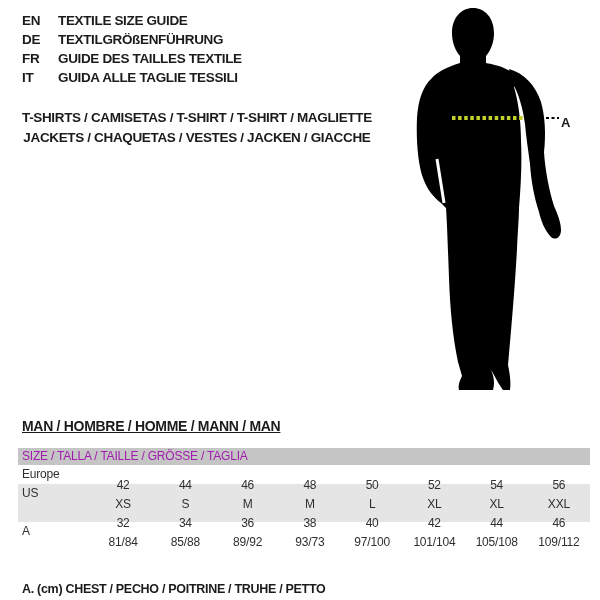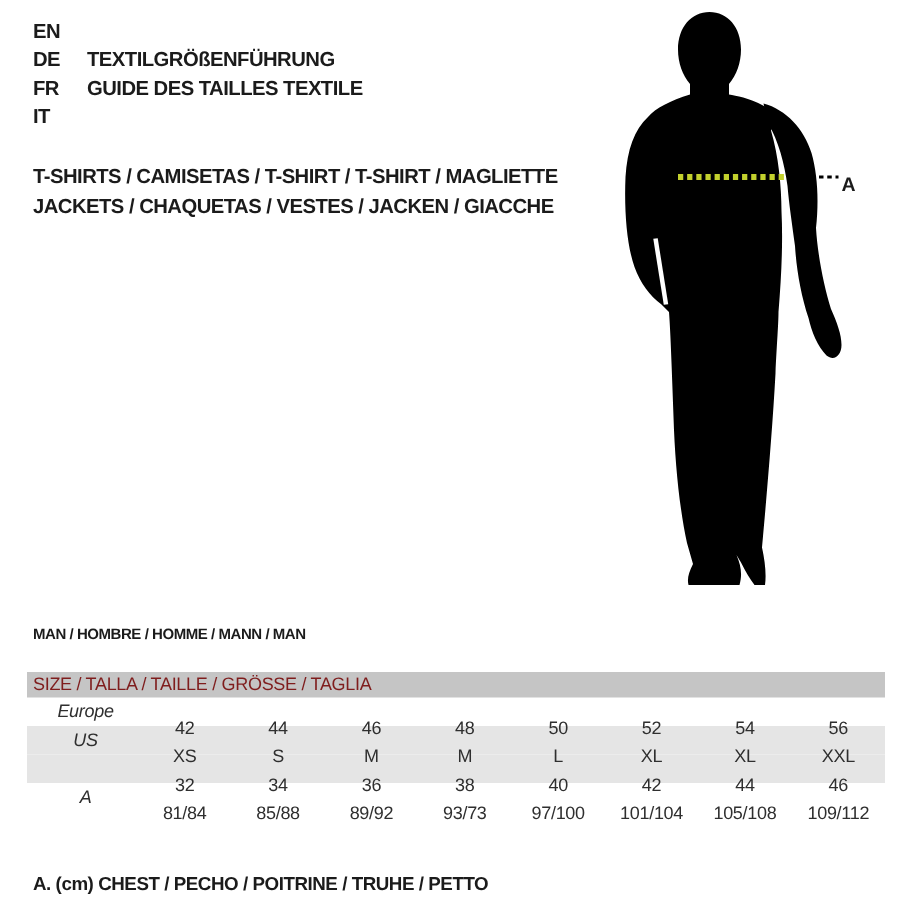--- a/index.html
+++ b/index.html
@@ -5,57 +5,59 @@
   html,body{margin:0;padding:0;background:#ffffff;}
   .stage{
     position:relative;width:600px;height:600px;background:#ffffff;overflow:hidden;
     font-family:"Liberation Sans", sans-serif;color:#1b1b1b;
   }
   
   .lang-block{position:absolute;left:22px;top:11px;}
   .lang-row{display:flex;height:19px;line-height:19px;font-size:13.5px;font-weight:bold;letter-spacing:-0.35px;}
   .lang-code{width:36px;flex:0 0 36px;}
   
-  .cat-block{position:absolute;left:22px;top:108px;}
+  .cat-block{position:absolute;left:22px;top:108px;text-align:center;}
   .cat-line{height:20px;line-height:20px;font-size:13.5px;font-weight:bold;letter-spacing:-0.35px;white-space:nowrap;}
   
   .figure-wrap{position:absolute;left:395px;top:6px;width:190px;height:386px;}
   .figure-wrap svg{position:absolute;left:0;top:0;}
   .measure-a{position:absolute;left:166px;top:110px;font-size:13px;line-height:13px;font-weight:bold;letter-spacing:0;}
   
-  .man-title{position:absolute;left:22px;top:418px;font-size:10px;font-weight:bold;letter-spacing:-0.3px;}
+  .man-title{position:absolute;left:22px;top:418px;font-size:14px;font-weight:bold;letter-spacing:-0.3px;text-decoration:underline;}
   
   .size-table{position:absolute;left:18px;top:448px;width:572px;font-size:12px;letter-spacing:-0.2px;color:#2f2f2f;}
-  .thead{height:17px;line-height:17px;background:#c5c5c5;padding-left:4px;color:#7f1d1d;}
+  .thead{height:17px;line-height:17px;background:#c5c5c5;padding-left:4px;color:#a21caf;}
   .trow{display:flex;height:19px;line-height:19px;}
   .trow.gray{background:#e5e5e5;}
-  .tlabel{flex:0 0 70px;padding-left:4px;text-align:center;font-style:italic;}
+  .tlabel{flex:0 0 70px;padding-left:4px;text-align:left;}
   .tcell{flex:1 1 0;text-align:center;margin-top:11px;}
   
   .footnote{position:absolute;left:22px;top:550px;font-size:12.5px;font-weight:bold;letter-spacing:-0.3px;margin-top:32px;}
 </style>
 </head>
 <body>
 
 <div class="stage">
 
   <div class="lang-block">
     <div class="lang-row">
       <span class="lang-code">EN</span>
+      <span class="lang-title">TEXTILE SIZE GUIDE</span>
     </div>
     <div class="lang-row">
       <span class="lang-code">DE</span>
       <span class="lang-title">TEXTILGRÖßENFÜHRUNG</span>
     </div>
     <div class="lang-row">
       <span class="lang-code">FR</span>
       <span class="lang-title">GUIDE DES TAILLES TEXTILE</span>
     </div>
     <div class="lang-row">
       <span class="lang-code">IT</span>
+      <span class="lang-title">GUIDA ALLE TAGLIE TESSILI</span>
     </div>
   </div>
 
   <div class="cat-block">
     <div class="cat-line">T-SHIRTS / CAMISETAS / T-SHIRT / T-SHIRT / MAGLIETTE</div>
     <div class="cat-line">JACKETS / CHAQUETAS / VESTES / JACKEN / GIACCHE</div>
   </div>
 
   <div class="figure-wrap">
     <svg width="190" height="386" viewBox="0 0 190 386" aria-hidden="true">

